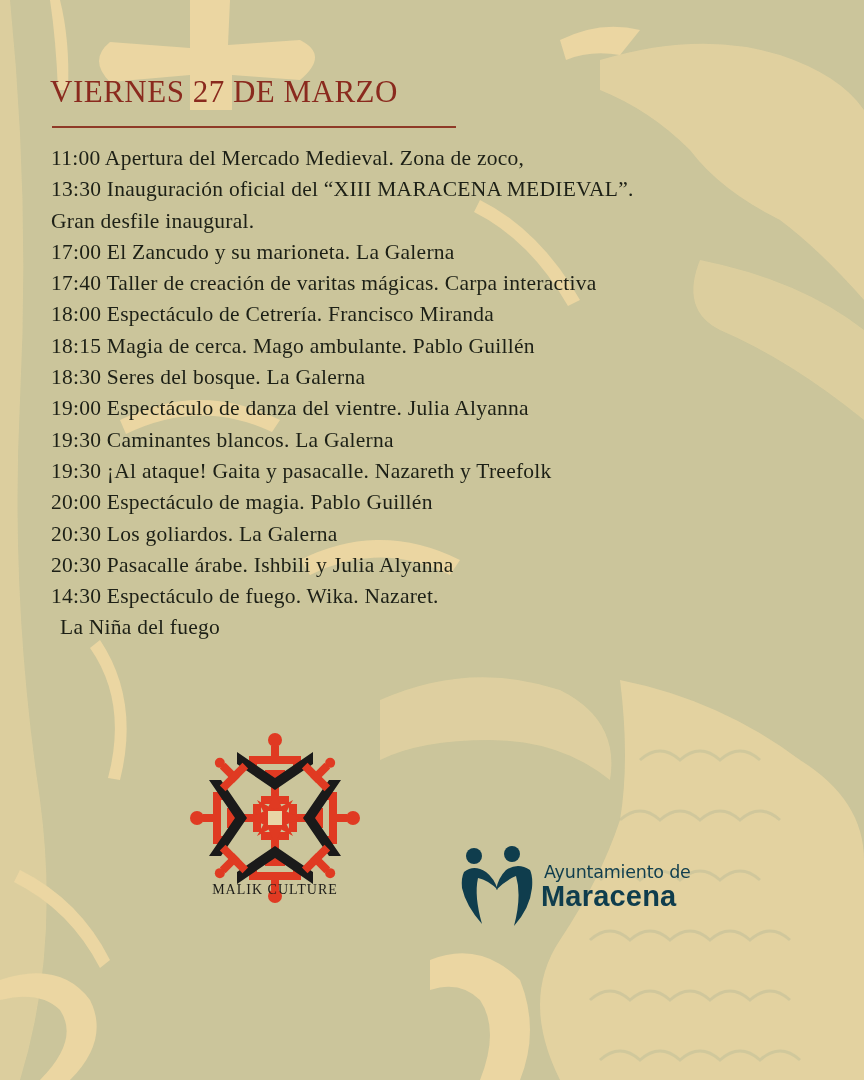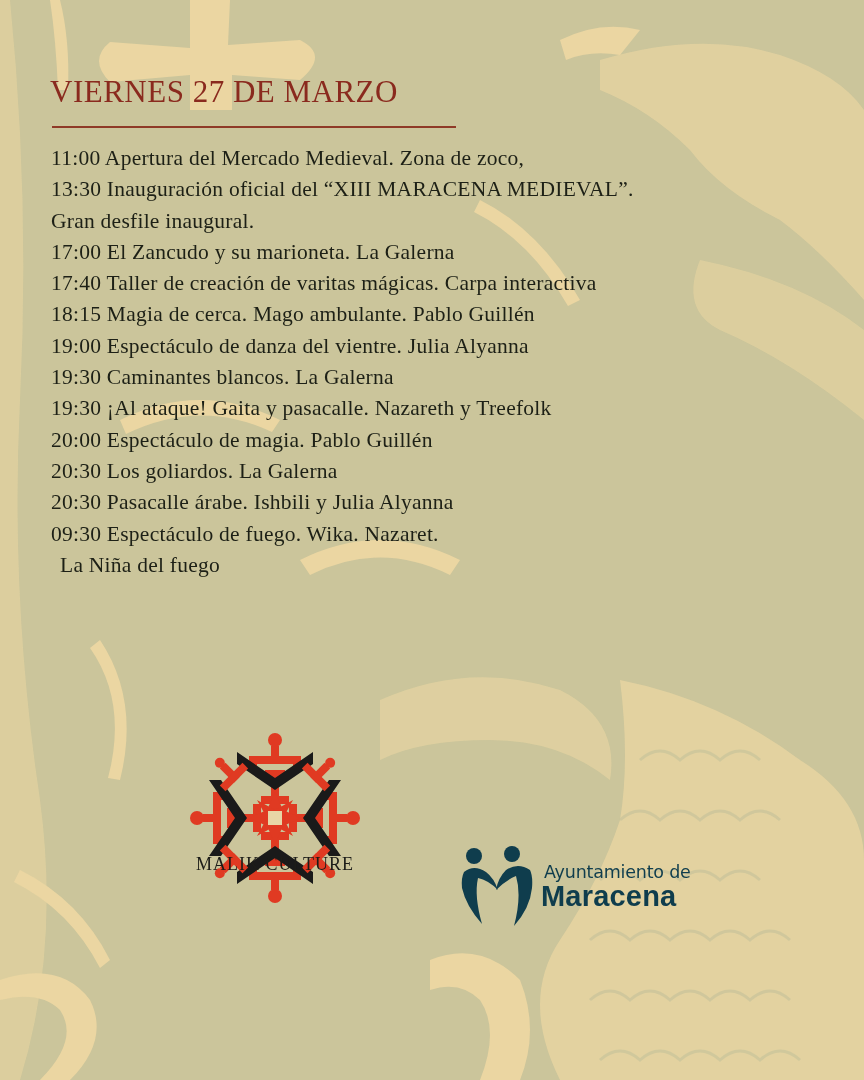--- a/index.html
+++ b/index.html
@@ -22,22 +22,22 @@
   }
   .schedule {
     position: absolute; left: 51px; top: 143px; width: 790px;
     font-size: 21.5px; line-height: 31.3px; color: #1d2016;
     letter-spacing: 0.25px;
   }
   .schedule .line { white-space: nowrap; }
   .schedule .indent { padding-left: 9px; }
   .malik { position: absolute; left: 175px; top: 730px; width: 200px; height: 200px; }
   .malik-name {
-    position: absolute; left: 160px; top: 854px; width: 230px; text-align: center;
-    font-size: 18px; letter-spacing: 1px; color: #1c1c18;
+    position: absolute; left: 160px; top: 882px; width: 230px; text-align: center;
+    font-size: 14px; letter-spacing: 1px; color: #1c1c18;
   }
   .ayto-mark { position: absolute; left: 460px; top: 846px; width: 74px; height: 82px; }
   .ayto-small {
     position: absolute; left: 544px; top: 862px;
     font-family: "DejaVu Sans", sans-serif; font-size: 17.5px; color: #0f3d4d; letter-spacing: -0.2px;
   }
   .ayto-big {
     position: absolute; left: 541px; top: 880px;
     font-family: Liberation Sans, sans-serif; font-weight: bold; font-size: 29px; color: #0f3d4d; letter-spacing: 0.2px;
   }
@@ -83,28 +83,30 @@
 <div class="content">
   <h1 class="title">VIERNES 27 DE MARZO</h1>
   <div class="title-rule"></div>
 
   <div class="schedule">
     <div class="line">11:00 Apertura del Mercado Medieval. Zona de zoco,</div>
     <div class="line">13:30 Inauguración oficial del “XIII MARACENA MEDIEVAL”.</div>
     <div class="line">Gran desfile inaugural.</div>
     <div class="line">17:00 El Zancudo y su marioneta. La Galerna</div>
     <div class="line">17:40 Taller de creación de varitas mágicas. Carpa interactiva</div>
+    <div class="line">18:00 Espectáculo de Cetrería. Francisco Miranda</div>
     <div class="line">18:15 Magia de cerca. Mago ambulante. Pablo Guillén</div>
+    <div class="line">18:30 Seres del bosque. La Galerna</div>
     <div class="line">19:00 Espectáculo de danza del vientre. Julia Alyanna</div>
     <div class="line">19:30 Caminantes blancos. La Galerna</div>
     <div class="line">19:30 ¡Al ataque! Gaita y pasacalle. Nazareth y Treefolk</div>
     <div class="line">20:00 Espectáculo de magia. Pablo Guillén</div>
     <div class="line">20:30 Los goliardos. La Galerna</div>
     <div class="line">20:30 Pasacalle árabe. Ishbili y Julia Alyanna</div>
-    <div class="line">09:30 Espectáculo de fuego. Wika. Nazaret.</div>
+    <div class="line">14:30 Espectáculo de fuego. Wika. Nazaret.</div>
     <div class="line indent">La Niña del fuego</div>
   </div>
 
   <svg class="malik" viewBox="0 0 200 200" xmlns="http://www.w3.org/2000/svg">
     <g transform="translate(100,88)">
       <g id="arm">
 
         <g fill="#e03a22">
           <circle cx="0" cy="-78" r="7"></circle>
           <rect x="-4" y="-72" width="8" height="14"></rect>

